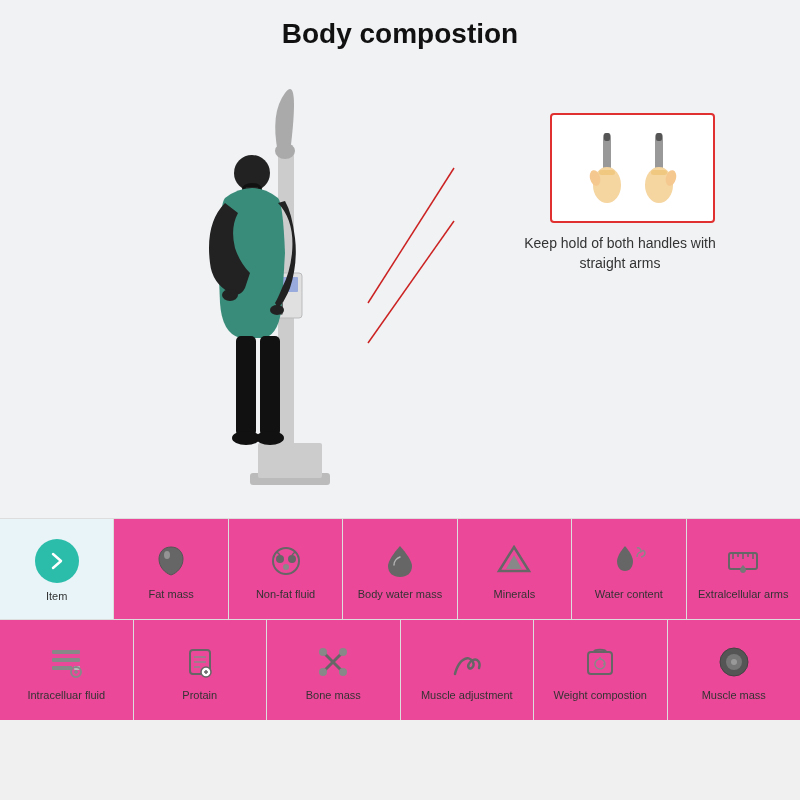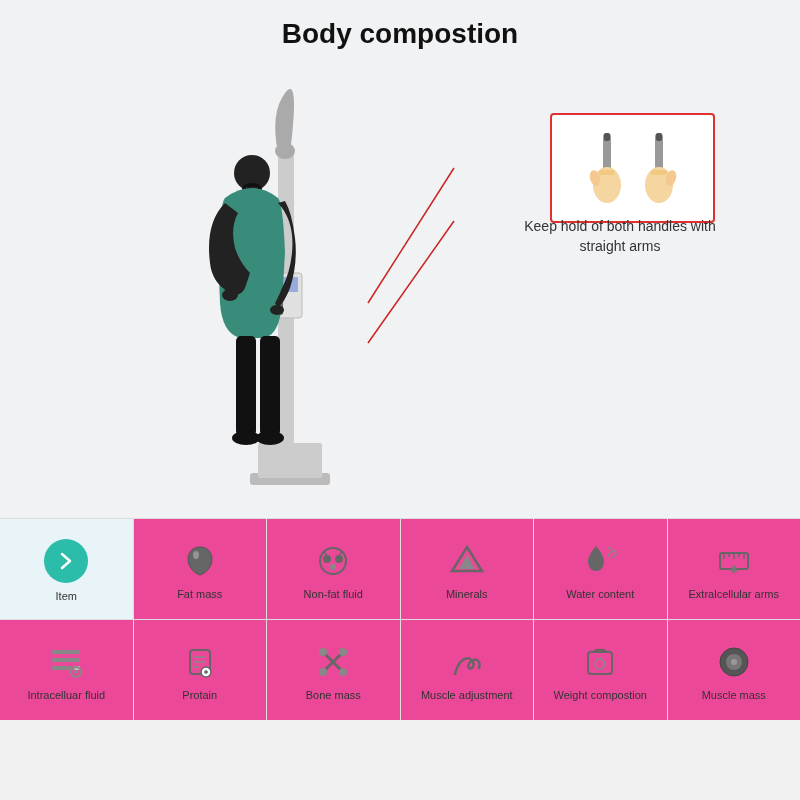--- a/index.html
+++ b/index.html
@@ -80,21 +80,21 @@
       left: 0;
       width: 100%;
       height: 100%;
       pointer-events: none;
     }
 
     
     .instruction-text {
       position: absolute;
       right: 80px;
-      top: 159px;
+      top: 176px;
       width: 200px;
       text-align: center;
       font-size: 14px;
       color: #333;
       line-height: 1.4;
     }
 
     
     .bottom-menus {
       background: #fff;
@@ -280,20 +280,29 @@
             <circle cx="14" cy="18" r="4" fill="#666"></circle>
             <circle cx="26" cy="18" r="4" fill="#666"></circle>
             <circle cx="20" cy="26" r="3" fill="#888"></circle>
             <line x1="11" y1="11" x2="14" y2="14" stroke="#666" stroke-width="1.5"></line>
             <line x1="29" y1="11" x2="26" y2="14" stroke="#666" stroke-width="1.5"></line>
           </svg>
         </div>
         <span class="menu-label">Non-fat fluid</span>
       </div>
 
+      <div class="menu-item">
+        <div class="menu-icon">
+          <svg viewBox="0 0 40 40" width="40" height="40">
+            <path d="M20 5 C20 5 8 18 8 25 C8 32 13 36 20 36 C27 36 32 32 32 25 C32 18 20 5 20 5Z" fill="#666"></path>
+            <path d="M14 24 C14 20 17 17 20 16" stroke="#fff" stroke-width="1.5" fill="none" stroke-linecap="round" opacity="0.5"></path>
+          </svg>
+        </div>
+        <span class="menu-label">Body water mass</span>
+      </div>
 
       <div class="menu-item">
         <div class="menu-icon">
           <svg viewBox="0 0 40 40" width="40" height="40">
             <polygon points="20,6 35,30 5,30" fill="none" stroke="#666" stroke-width="2.5"></polygon>
             <polygon points="20,14 28,28 12,28" fill="#888"></polygon>
           </svg>
         </div>
         <span class="menu-label">Minerals</span>
       </div>

